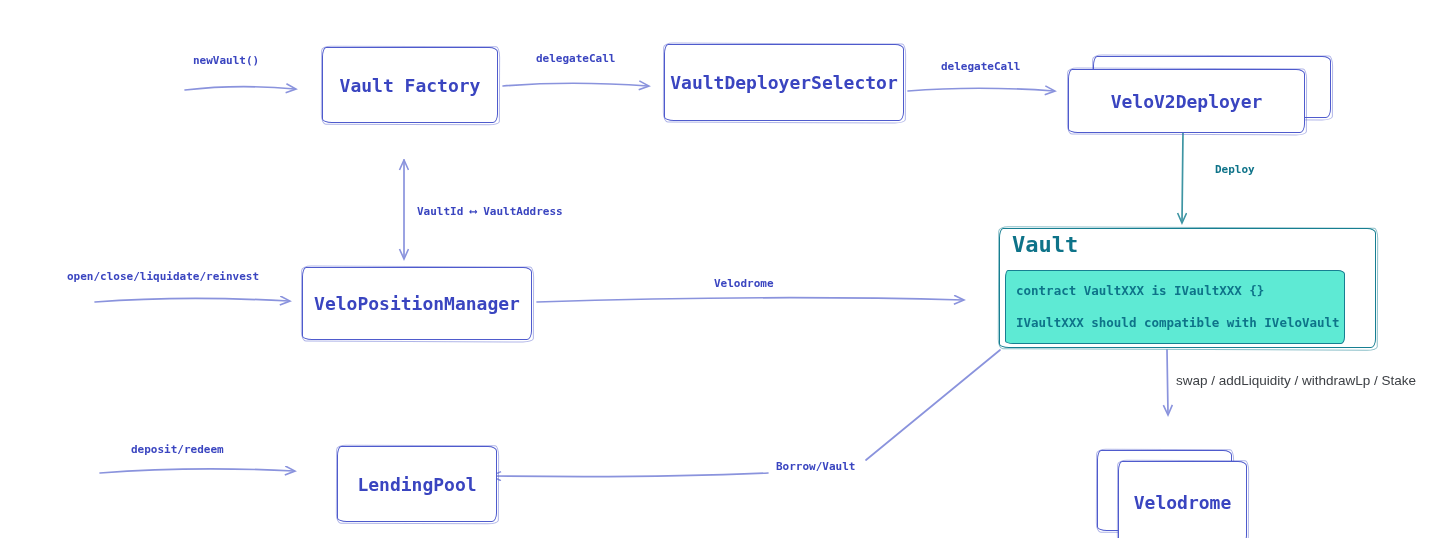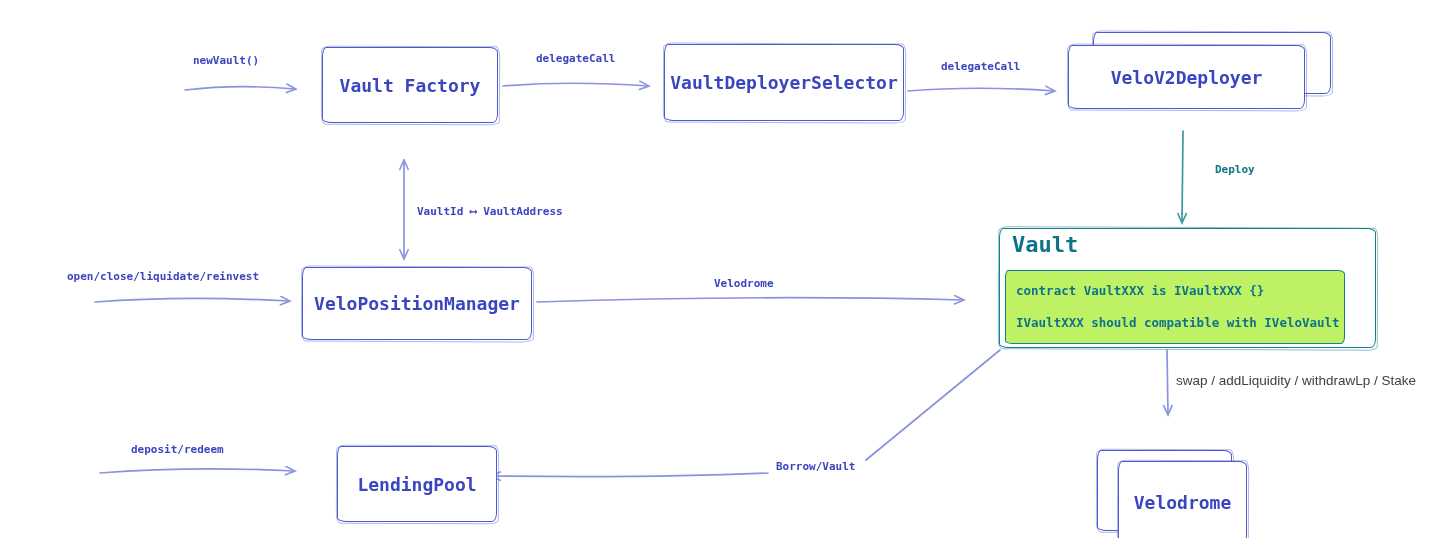--- a/index.html
+++ b/index.html
@@ -26,21 +26,21 @@
   .teal-box{border-color:#177f92;color:#0e7389;}
   .teal-box::before{border-color:rgba(23,127,146,.5);}
 
   .stack{position:absolute;}
   .stack .box{position:absolute;}
 
   
   .vault-title{position:absolute;left:12px;top:3px;font-size:22px;font-weight:bold;color:#0e7389;}
   .vault-inner{
     position:absolute;left:5px;top:41px;width:340px;height:74px;box-sizing:border-box;
-    border:1.4px solid #177f92;background:#bef264;
+    border:1.4px solid #177f92;background:#5eead4;
     border-radius:3px 7px 4px 8px / 8px 4px 7px 3px;
   }
   .code-line{position:absolute;left:10px;color:#0e7389;font-weight:bold;font-size:12.5px;white-space:nowrap;}
 
   
   .elabel{
     position:absolute;color:#3a45c0;font-weight:bold;font-size:11px;white-space:nowrap;
     font-family:"DejaVu Sans Mono","DejaVu Sans",monospace;
   }
   .elabel.teal{color:#0e7389;padding-left:16px;}
@@ -83,21 +83,21 @@
   </svg>
 
   <div class="box" style="left:322px;top:47px;width:176px;height:76px;">
     <span>Vault Factory</span>
   </div>
 
   <div class="box" style="left:664px;top:44px;width:240px;height:77px;">
     <span>VaultDeployerSelector</span>
   </div>
 
-  <div class="stack" style="left:1068px;top:32px;width:264px;height:78px;padding-left:20px;">
+  <div class="stack" style="left:1068px;top:56px;width:264px;height:78px;padding-left:20px;">
     <div class="box" style="left:25px;top:0;width:238px;height:62px;"></div>
     <div class="box" style="left:0;top:13px;width:237px;height:64px;">
       <span>VeloV2Deployer</span>
     </div>
   </div>
 
   <div class="box teal-box" style="left:999px;top:228px;width:377px;height:120px;justify-content:flex-start;align-items:flex-start;">
     <span class="vault-title">Vault</span>
     <div class="vault-inner">
       <span class="code-line" style="top:12px;">contract VaultXXX is IVaultXXX {}</span>

